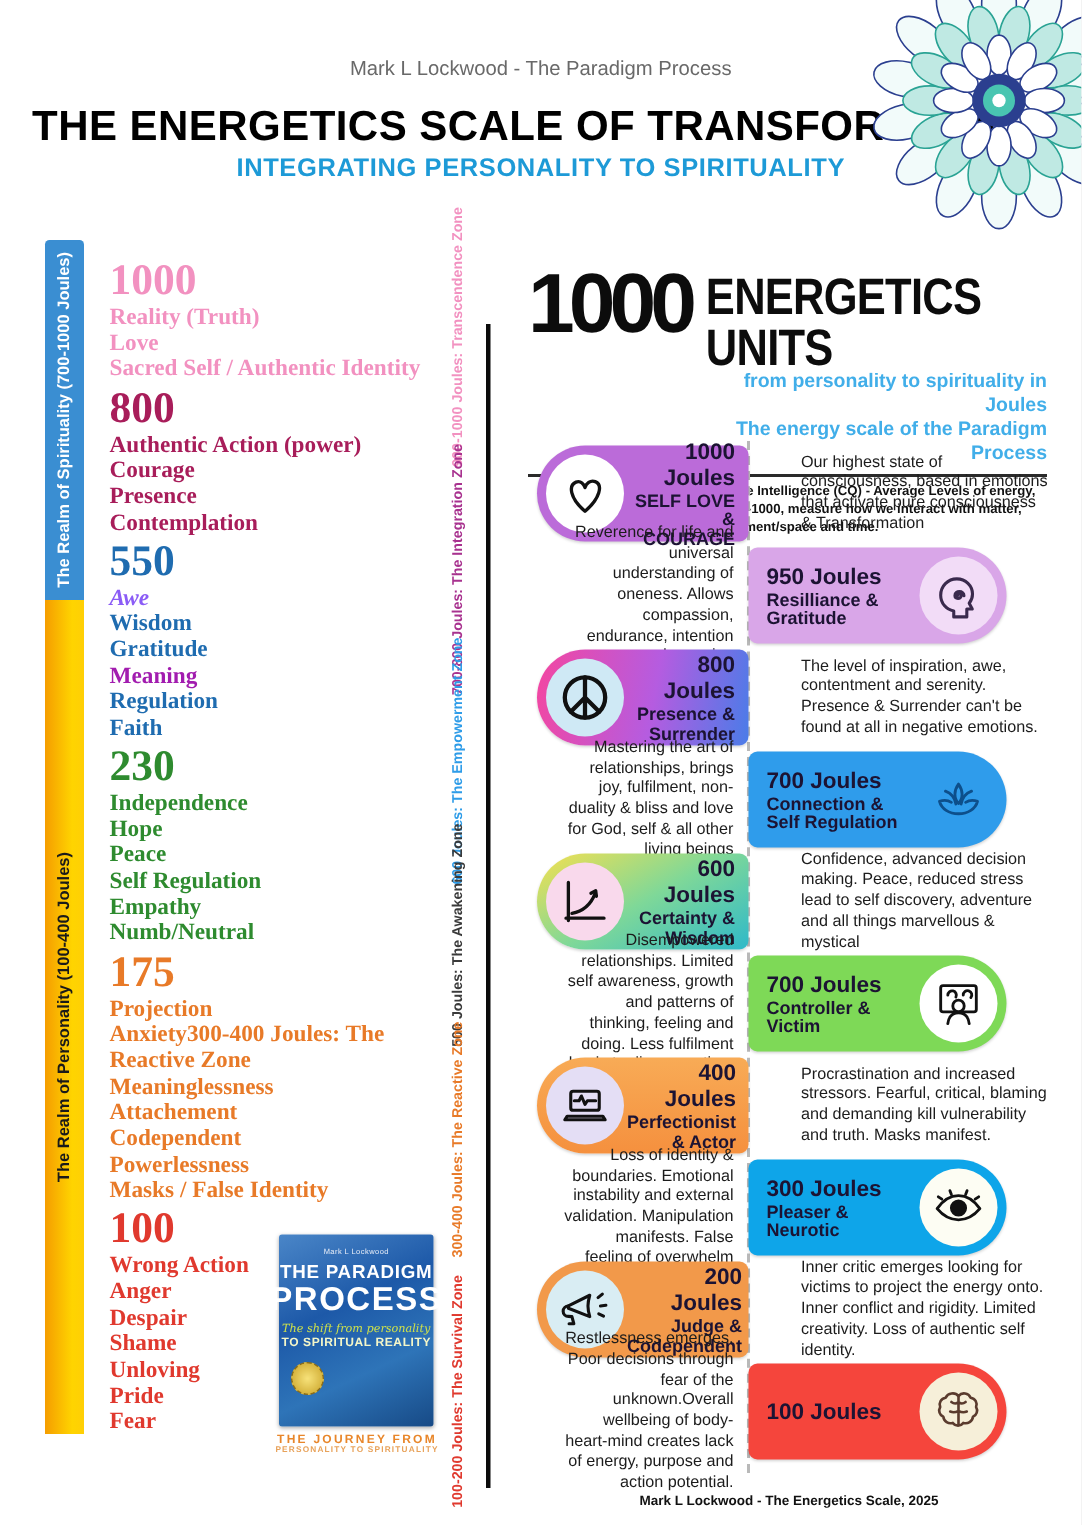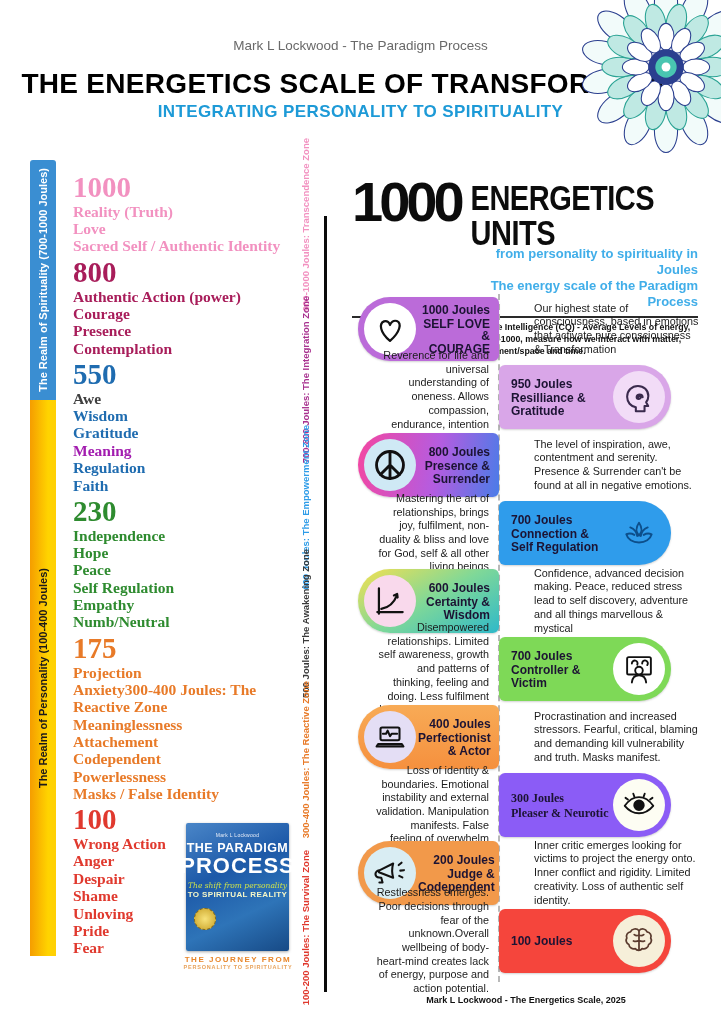--- a/index.html
+++ b/index.html
@@ -68,21 +68,21 @@
   .half-r{width:201px;display:flex;align-items:center;height:100%;}
   .card{height:64px;display:flex;align-items:center;box-shadow:0 1px 2px rgba(0,0,0,.18);}
   .card.left{border-radius:32px 6px 6px 32px;width:141px;margin-left:6px;}
   .card.right{border-radius:6px 32px 32px 6px;width:172px;}
   .icon-circle{width:52px;height:52px;border-radius:50%;flex:0 0 52px;display:flex;align-items:center;justify-content:center;}
   .card.left .icon-circle{margin:0 2px 0 6px;}
   .card.right .icon-circle{margin:0 6px 0 0;}
   .icon-circle svg{width:38px;height:38px;}
   .card.left .card-text{flex:1;text-align:right;padding-right:9px;}
   .card.right .card-text{flex:1;text-align:left;padding-left:12px;}
-  .card-joules{font-size:12px;font-weight:bold;color:#1c1333;}
+  .card-joules{font-size:15px;font-weight:bold;color:#1c1333;}
   .card-title{font-size:12px;font-weight:800;color:#1c1333;line-height:1.04;margin-top:1px;}
   .desc{font-size:10.8px;line-height:1.27;color:#1c1c1c;margin-left:24px;}
   .half-r .desc{padding-left:11px;text-align:left;width:186px;}
   .half-l .desc{padding-right:10px;text-align:right;width:140px;}
 
   .footer{position:absolute;left:352px;top:995px;width:348px;text-align:center;
           font-size:9px;font-weight:900;color:#111;}
 </style>
 </head>
 <body>
@@ -149,21 +149,21 @@
       <div class="level-num" style="color: rgb(242, 145, 192);">1000</div>
       <div class="level-item" style="color: rgb(242, 145, 192);">Reality (Truth)</div>
       <div class="level-item" style="color: rgb(242, 145, 192);">Love</div>
       <div class="level-item" style="color: rgb(242, 145, 192);">Sacred Self / Authentic Identity</div>
       <div class="level-num" style="color: rgb(168, 29, 90);">800</div>
       <div class="level-item" style="color: rgb(168, 29, 90);">Authentic Action (power)</div>
       <div class="level-item" style="color: rgb(168, 29, 90);">Courage</div>
       <div class="level-item" style="color: rgb(168, 29, 90);">Presence</div>
       <div class="level-item" style="color: rgb(168, 29, 90);">Contemplation</div>
       <div class="level-num" style="color: rgb(31, 108, 176);">550</div>
-      <div class="level-item" style="color: #404040;">Awe</div>
+      <div class="level-item" style="color: #8b5cf6; font-style: italic;">Awe</div>
       <div class="level-item" style="color: rgb(31, 108, 176);">Wisdom</div>
       <div class="level-item" style="color: rgb(31, 108, 176);">Gratitude</div>
       <div class="level-item" style="color: #a21caf;">Meaning</div>
       <div class="level-item" style="color: rgb(31, 108, 176);">Regulation</div>
       <div class="level-item" style="color: rgb(31, 108, 176);">Faith</div>
       <div class="level-num" style="color: rgb(46, 139, 47);">230</div>
       <div class="level-item" style="color: rgb(46, 139, 47);">Independence</div>
       <div class="level-item" style="color: rgb(46, 139, 47);">Hope</div>
       <div class="level-item" style="color: rgb(46, 139, 47);">Peace</div>
       <div class="level-item" style="color: rgb(46, 139, 47);">Self Regulation</div>
@@ -374,21 +374,21 @@
         </div>
         <div class="half-r">
           <div class="desc">Procrastination and increased stressors. Fearful, critical, blaming and demanding kill vulnerability and truth. Masks manifest.</div>
         </div>
       </div>
       <div class="card-row">
         <div class="half-l">
           <div class="desc">Loss of identity &amp; boundaries. Emotional instability and external validation. Manipulation manifests. False feeling of overwhelm</div>
         </div>
         <div class="half-r">
-          <div class="card right" style="background: #8b5cf6; font-family: Liberation Serif, serif;">
+          <div class="card right" style="background: #0ea5e9;">
             <div class="card-text">
               <div class="card-joules">300 Joules</div>
               <div class="card-title">Pleaser &amp; Neurotic</div>
             </div>
             <div class="icon-circle" style="background: rgb(253, 253, 243);">
               <svg viewBox="0 0 24 24" fill="none" stroke-linecap="round" stroke-linejoin="round" stroke="#111" stroke-width="1.2">
                 <path d="M3 12.5c2.5-3.6 6-5.5 9-5.5s6.5 1.9 9 5.5c-2.5 3-6 4.7-9 4.7s-6.5-1.7-9-4.7z"></path>
                 <circle cx="12" cy="12.2" r="3" fill="#111"></circle>
                 <path d="M5 8.5l-1.5-1M9 6.5l-.6-1.6M15 6.5l.6-1.6M19 8.5l1.5-1"></path>
               </svg>

